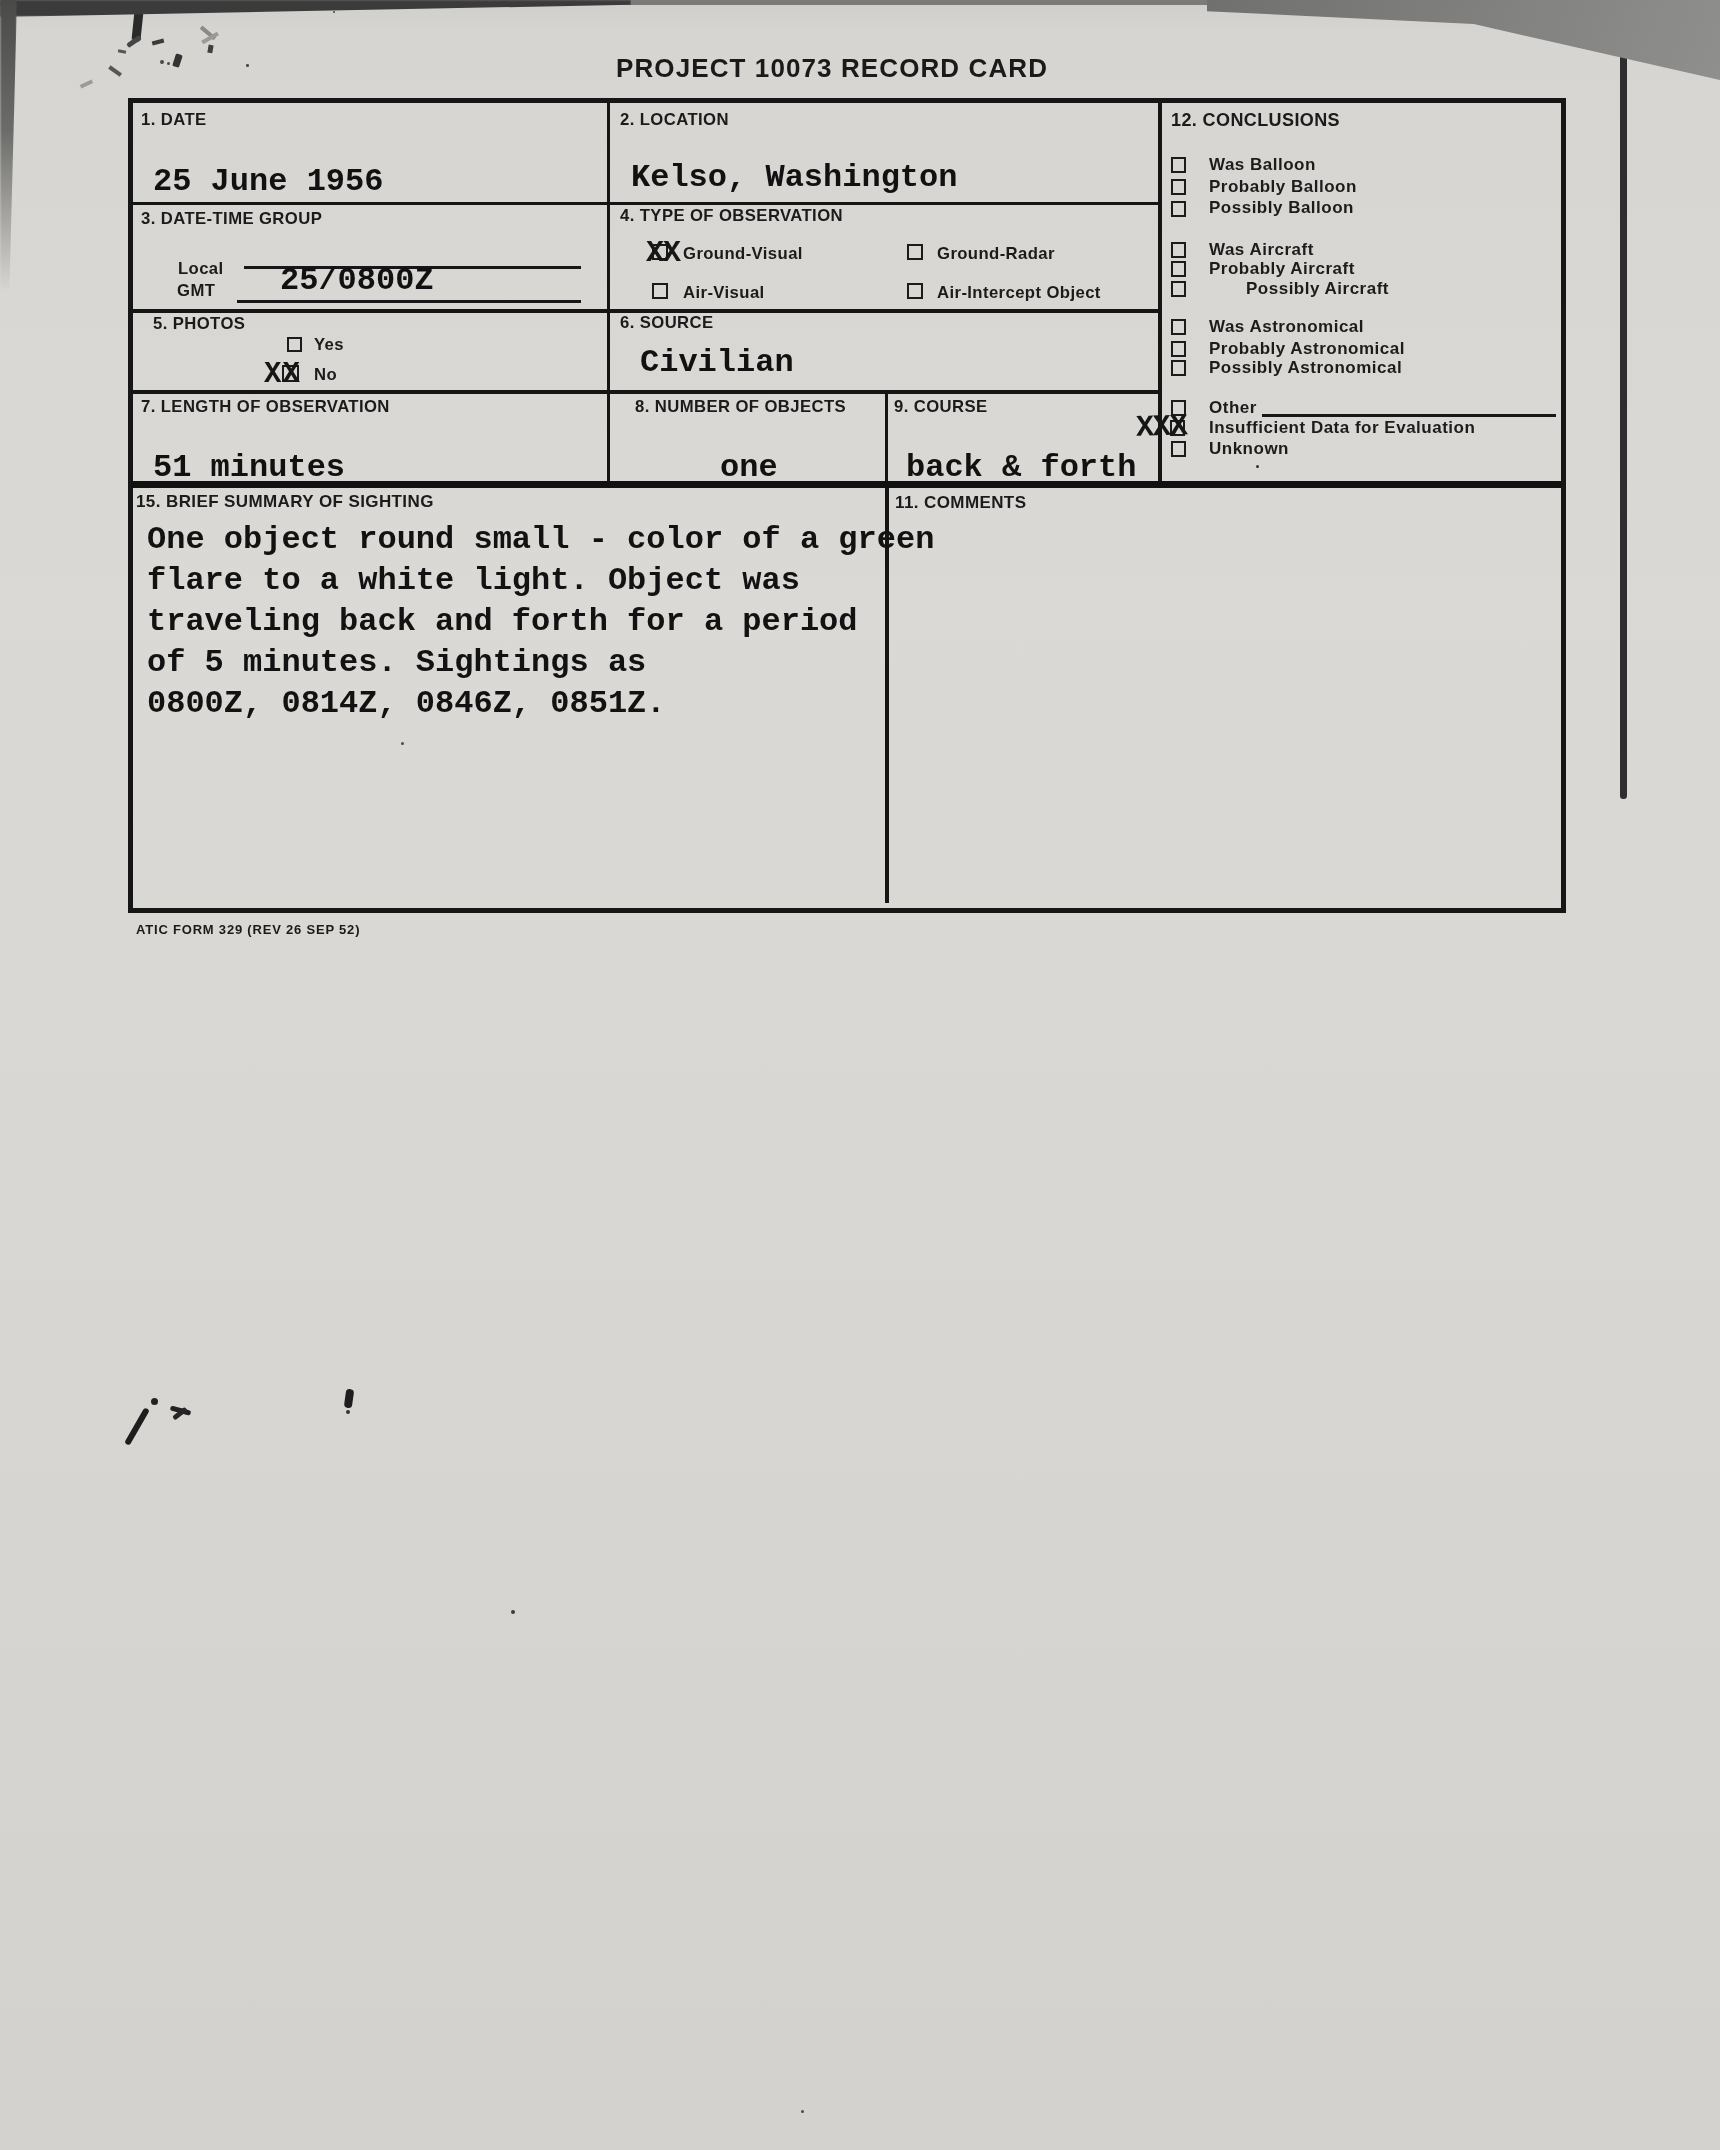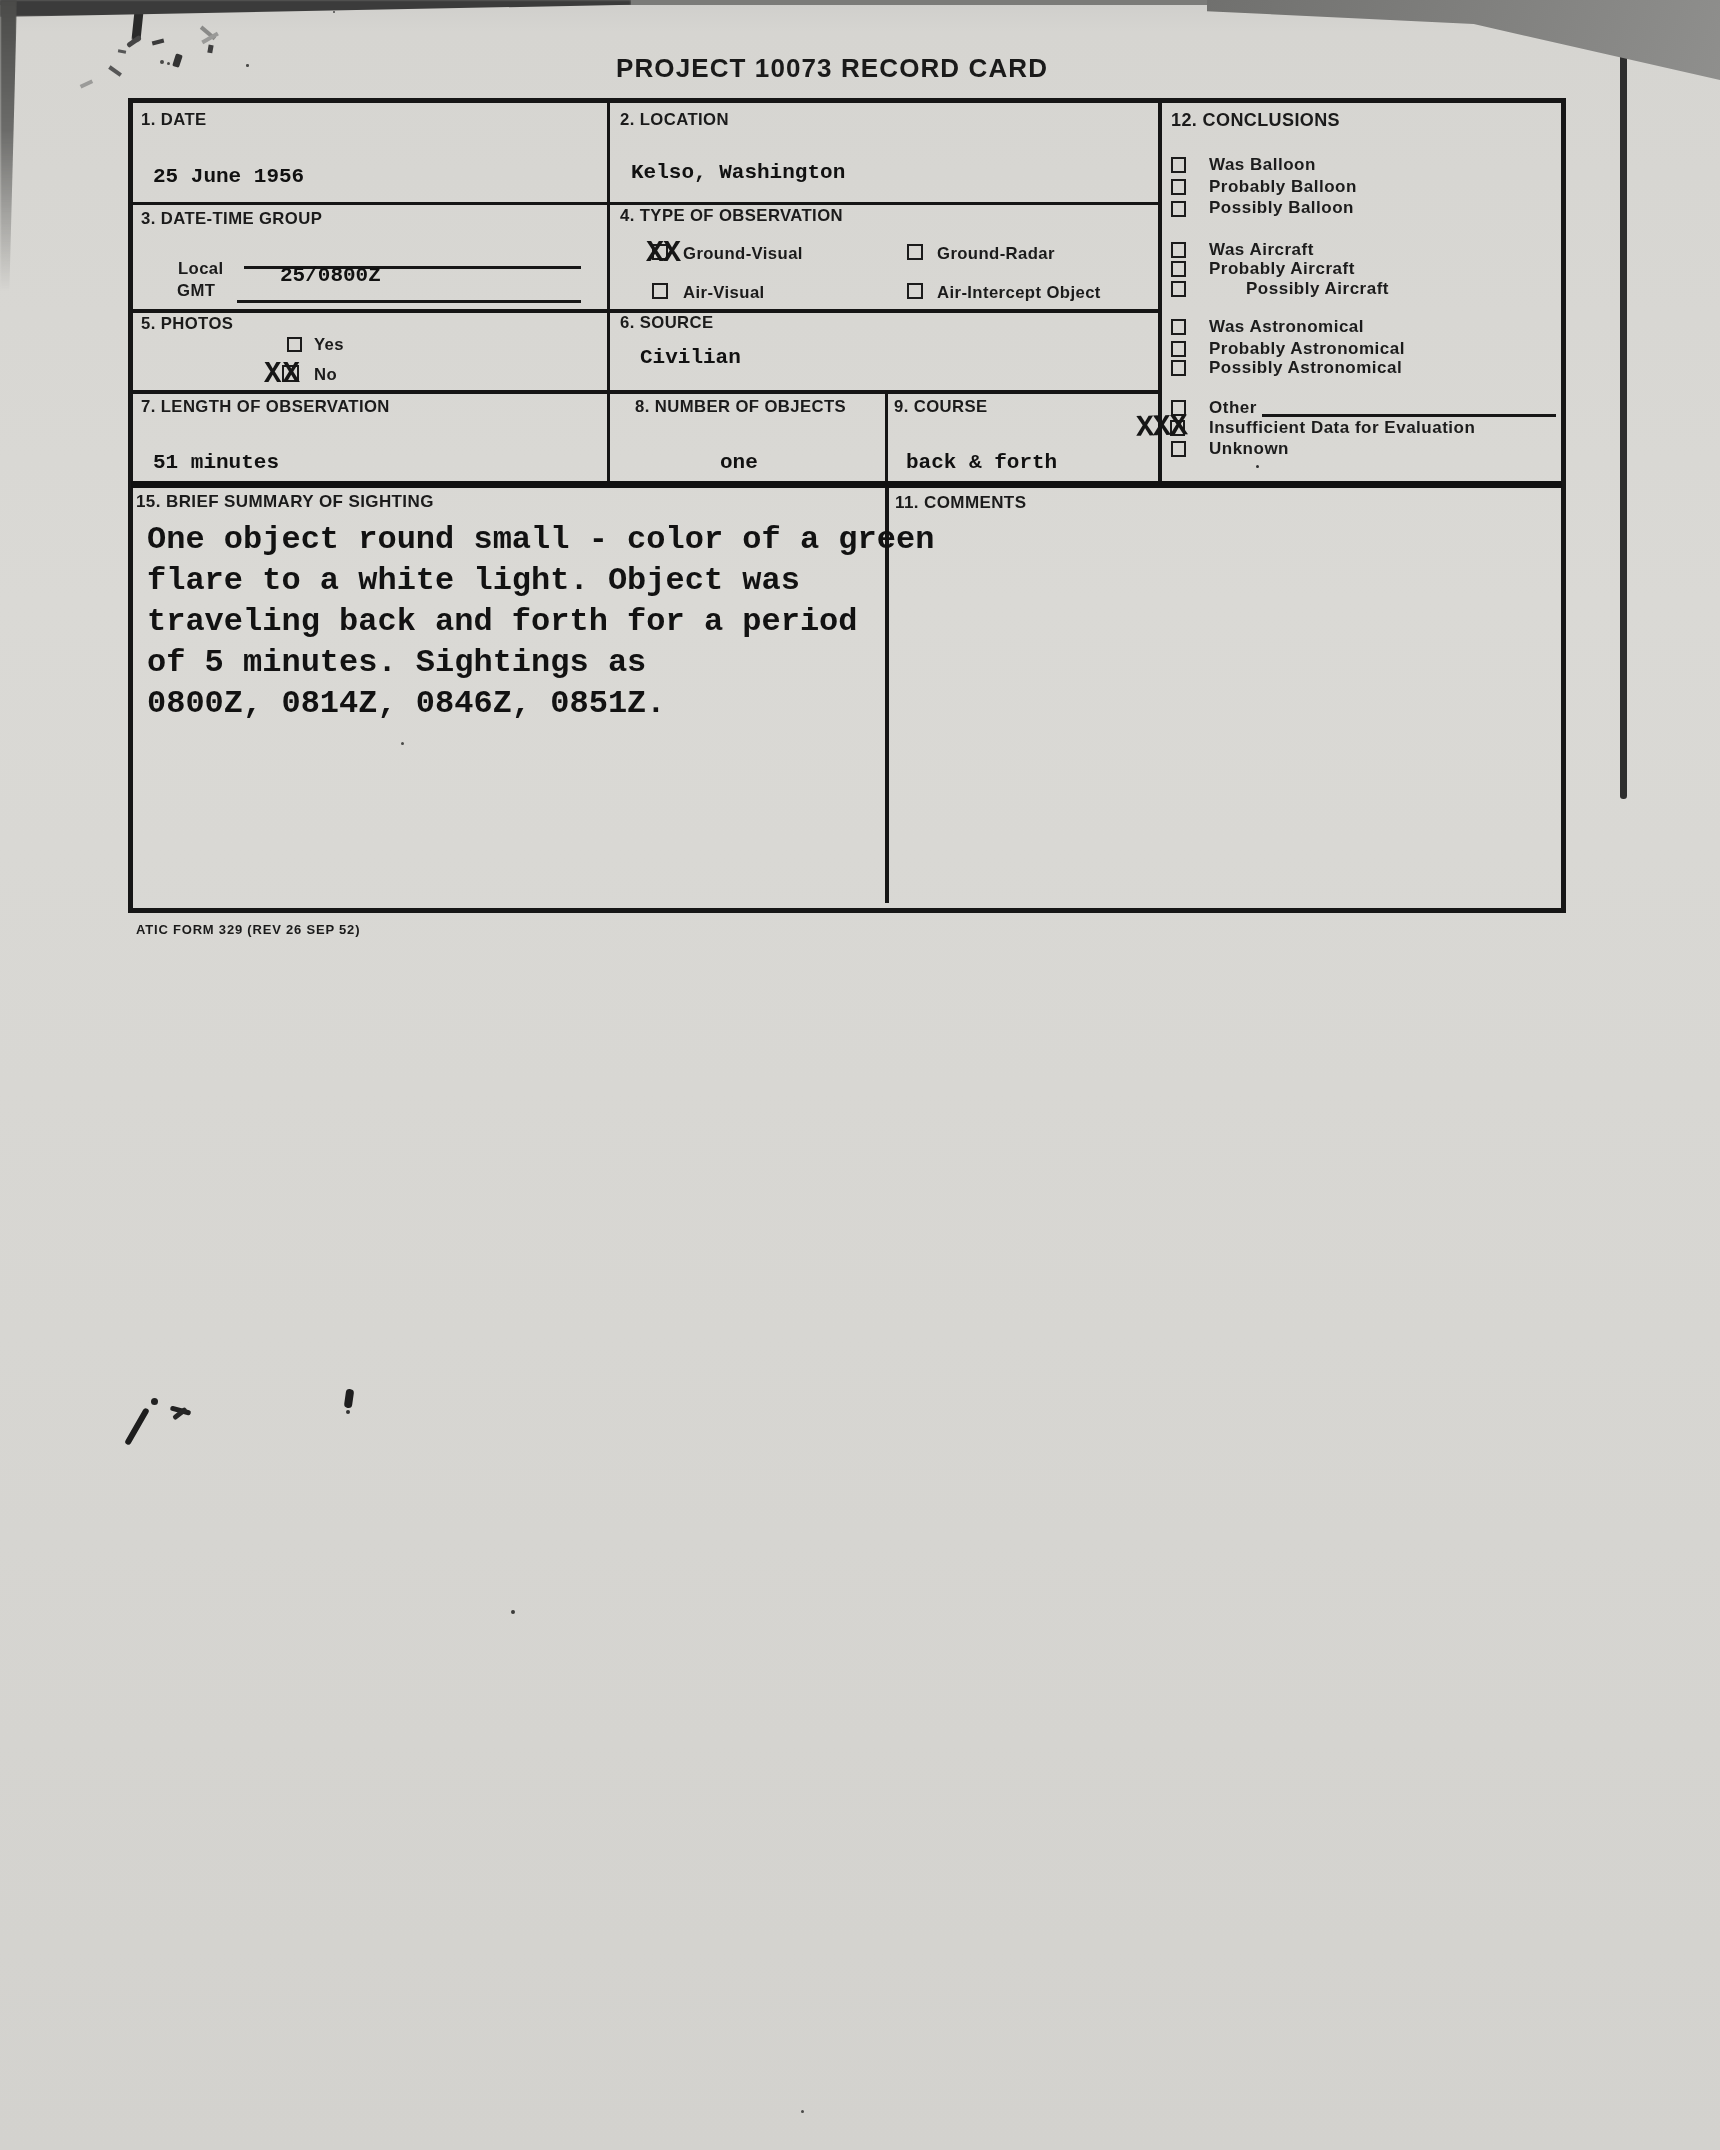--- a/index.html
+++ b/index.html
@@ -9,21 +9,21 @@
     font-family:"Liberation Sans",sans-serif;color:#1a1a1a;
   }
   .abs{position:absolute;}
   
   .card-border{border:5.4px solid #161616;background:transparent;z-index:1;}
   .hline,.vline{background:#151515;z-index:1;}
   .thick{background:#111;}
   
   .lbl{font-weight:bold;font-size:16.7px;letter-spacing:0.4px;color:#1b1b1b;white-space:nowrap;z-index:3;}
   .citem{font-weight:bold;font-size:17px;letter-spacing:0.5px;color:#1c1c1c;white-space:nowrap;z-index:3;}
-  .mono{font-family:"Liberation Mono","DejaVu Sans Mono",monospace;font-weight:700;font-size:21px;color:#111;white-space:pre;z-index:4;line-height:1;}
+  .mono{font-family:"Liberation Mono","DejaVu Sans Mono",monospace;font-weight:700;font-size:32px;color:#111;white-space:pre;z-index:4;line-height:1;}
   .mono-block{font-family:"Liberation Mono","DejaVu Sans Mono",monospace;font-weight:700;font-size:32px;color:#121212;white-space:pre;z-index:4;}
   .cbx{border:2.7px solid #1b1b1b;background:transparent;z-index:3;}
   .xmark{font-family:"Liberation Mono","DejaVu Sans Mono",monospace;font-weight:700;color:#161616;z-index:5;white-space:nowrap;line-height:1;}
   .rule{background:#171717;height:2.7px;z-index:2;}
   .ink{background:#2a2a2a;z-index:6;}
   .speck{border-radius:50%;background:#4a4a48;z-index:6;}
   .shade{z-index:7;pointer-events:none;}
 </style>
 </head>
 <body>
@@ -61,21 +61,21 @@
   <div class="abs cbx" style="left:652px;top:244px;width:12px;height:12px;"></div>
   <div class="abs lbl" style="left:683px;top:244px;">Ground-Visual</div>
   <div class="abs xmark" style="left:646px;top:238px;font-size:30px;letter-spacing:-1.1px;">XX</div>
   <div class="abs cbx" style="left:907px;top:244px;width:12px;height:12px;"></div>
   <div class="abs lbl" style="left:937px;top:244px;">Ground-Radar</div>
   <div class="abs cbx" style="left:652px;top:283px;width:12px;height:12px;"></div>
   <div class="abs lbl" style="left:683px;top:283px;">Air-Visual</div>
   <div class="abs cbx" style="left:907px;top:283px;width:12px;height:12px;"></div>
   <div class="abs lbl" style="left:937px;top:283px;">Air-Intercept Object</div>
 
-  <div class="abs lbl" style="left:141px;top:314px;">5. PHOTOS</div>
+  <div class="abs lbl" style="left:153px;top:314px;">5. PHOTOS</div>
   <div class="abs cbx" style="left:287px;top:337px;width:10.8px;height:10.8px;"></div>
   <div class="abs lbl" style="left:314px;top:335px;">Yes</div>
   <div class="abs cbx" style="left:282px;top:365px;width:13px;height:13px;"></div>
   <div class="abs xmark" style="left:264px;top:360px;font-size:29px;letter-spacing:1.1px;">XX</div>
   <div class="abs lbl" style="left:314px;top:365px;">No</div>
 
   <div class="abs lbl" style="left:620px;top:313px;">6. SOURCE</div>
   <div class="abs mono" style="left:640px;top:347px;">Civilian</div>
 
   <div class="abs lbl" style="left:141px;top:397px;">7. LENGTH OF OBSERVATION</div>

